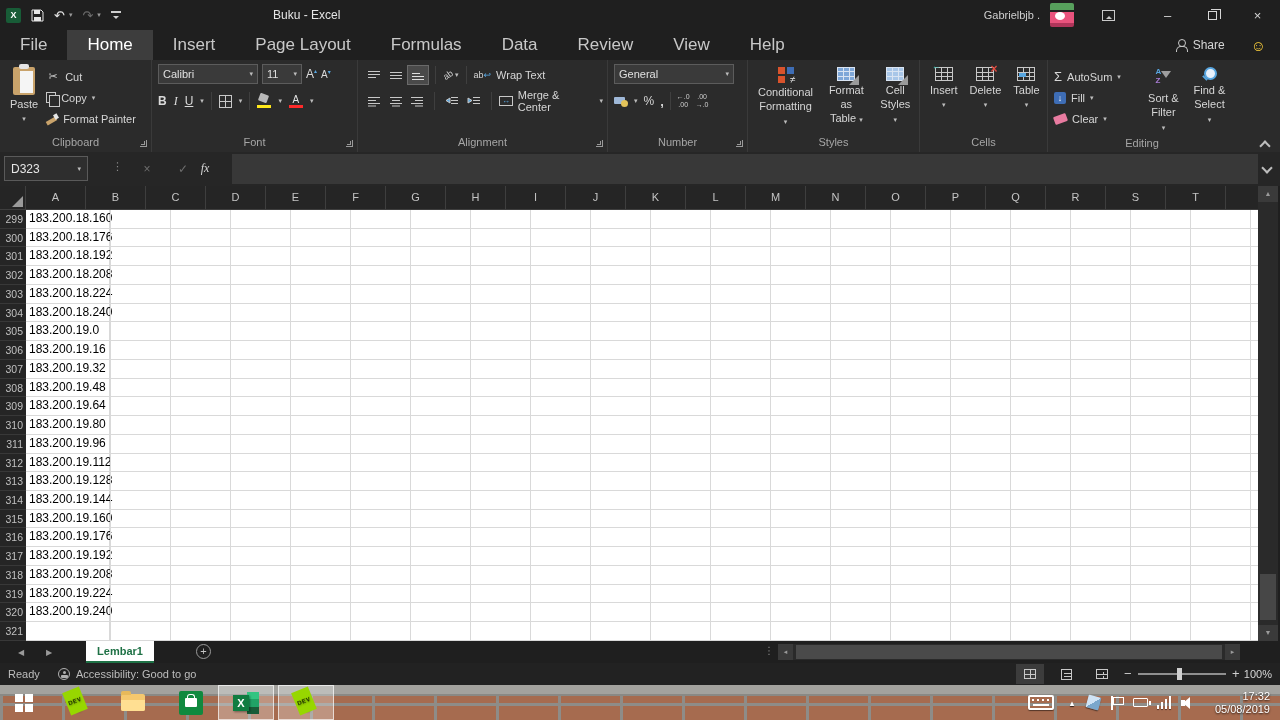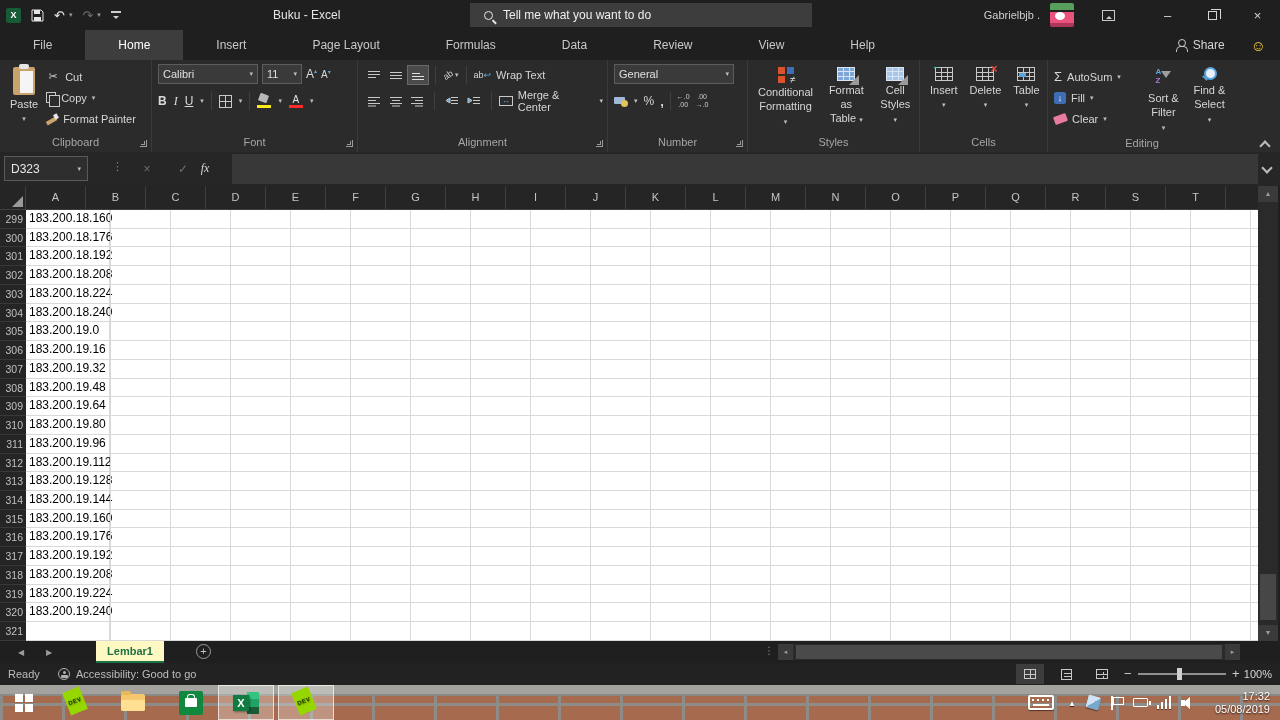--- a/index.html
+++ b/index.html
@@ -27,21 +27,21 @@
     position:relative; overflow:hidden; }
   .avatar:after{ content:""; position:absolute; left:5px; top:9px; width:10px; height:8px; background:#fff; border-radius:50%; }
   .ribbonopts { width:13px; height:11px; border:1px solid #c9c9c9; position:relative; margin-right:30px; }
   .ribbonopts:after { content:""; position:absolute; left:3px; top:2px; border:3px solid transparent; border-bottom-color:#c9c9c9; }
   .wbtn { width:45px; text-align:center; color:#d6d6d6; font-size:13px; }
   .restore-ic { width:9px; height:9px; border:1px solid #d6d6d6; position:relative; display:inline-block; }
   .restore-ic:before { content:""; position:absolute; left:2px; top:-3px; width:9px; height:9px; border:1px solid #d6d6d6; border-left:none; border-bottom:none; }
 
   
   .tabrow { position:absolute; left:0; top:30px; width:1280px; height:30px; background:#1f1f1f; display:flex; align-items:stretch; }
-  .rtab { padding:0 33px; display:flex; align-items:center; font-size:12px; color:#c8c8c8; }
+  .rtab { padding:0 20px; display:flex; align-items:center; font-size:17px; color:#c8c8c8; }
   .rtab.active { background:#3d3d3d; color:#fff; }
   .tabrow-right { position:absolute; right:0; top:0; height:30px; display:flex; align-items:center; gap:26px; padding-right:14px; }
   .share { display:flex; align-items:center; gap:6px; color:#d6d6d6; font-size:12px; }
   .person-ic { width:12px; height:12px; position:relative; }
   .person-ic:before { content:""; position:absolute; left:3px; top:0; width:6px; height:6px; border:1px solid #c9c9c9; border-radius:50%; }
   .person-ic:after { content:""; position:absolute; left:1px; top:7px; width:10px; height:5px; border:1px solid #c9c9c9; border-bottom:none; border-radius:5px 5px 0 0; }
   .smiley { color:#ffd23c; font-size:15px; }
 
   
   .ribbon { position:absolute; left:0; top:60px; width:1280px; height:92px; background:#2b2b2b; display:flex; }
@@ -153,21 +153,21 @@
       background:repeating-linear-gradient(90deg,#d9d9d9 0 1px,transparent 1px 60px); }
 
   
   .vscroll { position:absolute; left:1258px; top:186px; width:20px; height:455px; background:#2a2a2a; }
   .vs-btn { position:absolute; left:0; width:20px; height:16px; background:#3a3a3a; color:#9a9a9a; font-size:7px; text-align:center; line-height:16px; }
   .vs-thumb { position:absolute; left:2px; top:388px; width:16px; height:46px; background:#474747; }
 
   
   .sheetbar { position:absolute; left:0; top:641px; width:1280px; height:22px; background:#1f1f1f; }
   .nav-ar { position:absolute; top:0; height:22px; display:flex; align-items:center; color:#9a9a9a; font-size:8px; }
-  .sheettab { position:absolute; left:96px; top:0; width:68px; height:22px; background:#fef9c3; color:#1e7145; font-weight:bold; font-size:11px; display:flex; align-items:center; justify-content:center; border-bottom:2px solid #1e7145; }
+  .sheettab { position:absolute; left:86px; top:0; width:68px; height:22px; background:#ffffff; color:#1e7145; font-weight:bold; font-size:11px; display:flex; align-items:center; justify-content:center; border-bottom:2px solid #1e7145; }
   .newsheet { position:absolute; left:196px; top:3px; width:15px; height:15px; border:1px solid #9a9a9a; border-radius:50%; color:#c4c4c4; font-size:11px; line-height:13px; text-align:center; }
   .hs-dots { position:absolute; left:764px; top:4px; color:#8a8a8a; font-size:10px; }
   .hs-btn { position:absolute; top:3px; width:15px; height:16px; background:#3a3a3a; color:#9a9a9a; font-size:7px; text-align:center; line-height:16px; }
   .hs-track { position:absolute; left:793px; top:3px; width:432px; height:16px; background:#2a2a2a; }
   .hs-thumb { position:absolute; left:796px; top:4px; width:426px; height:14px; background:#4a4a4a; }
 
   
   .statusbar { position:absolute; left:0; top:663px; width:1280px; height:22px; background:#222; color:#bdbdbd; font-size:11px; }
   .st-ready { position:absolute; left:8px; top:0; line-height:22px; }
   .acc-ic { position:absolute; left:58px; top:5px; width:12px; height:12px; border:1px solid #b0b0b0; border-radius:50%; }
@@ -244,24 +244,20 @@
           <rect x="3" y="1" width="6" height="4" fill="#e6e6e6"></rect>
           <rect x="3" y="8" width="7" height="4" fill="#e6e6e6"></rect>
         </svg>
       <span class="qbtn">↶</span>
         <span class="qdd">▾</span>
       <span class="qbtn dim">↷</span>
         <span class="qdd">▾</span>
       <span class="custom-qat"></span>
     </div>
     <div class="doc-title">Buku  -  Excel</div>
-    <div class="searchbar">
-      <span class="mag"></span>
-      <span>Tell me what you want to do</span>
-    </div>
     <div class="tb-right">
       <span class="user-name">Gabrielbjb .</span>
       <span class="avatar"></span>
       <span class="ribbonopts"></span>
       <span class="wbtn">–</span>
       <span class="wbtn"><span class="restore-ic"></span></span>
       <span class="wbtn">×</span>
     </div>
   </div>
 

